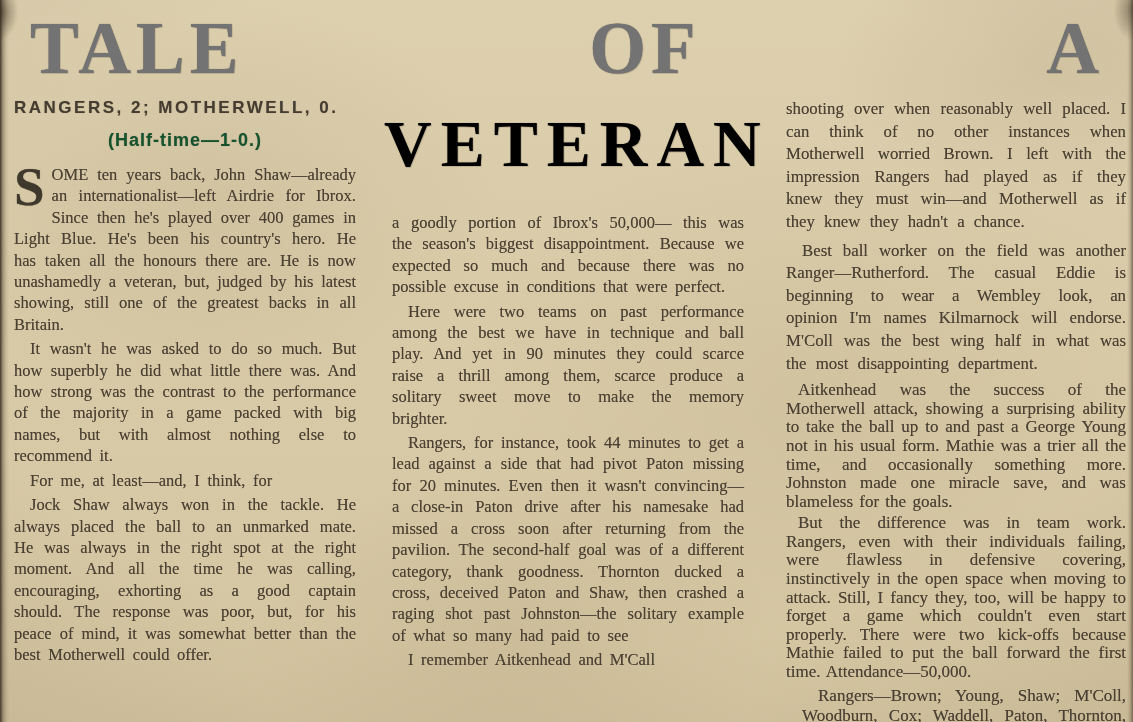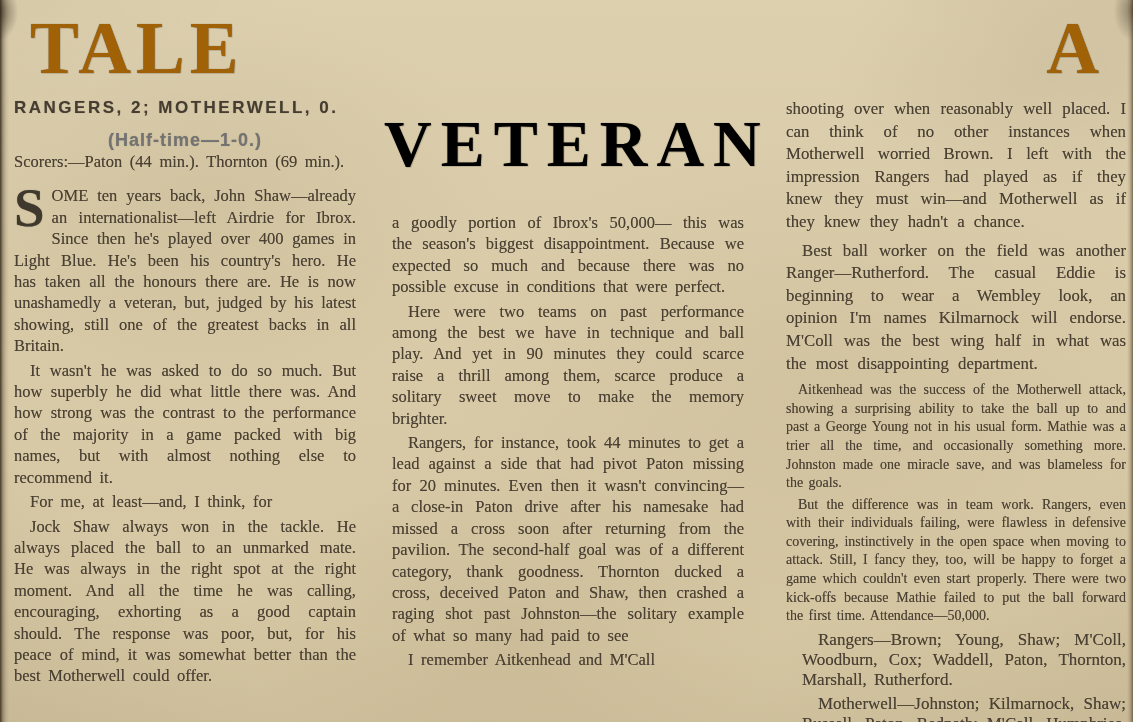--- a/index.html
+++ b/index.html
@@ -23,21 +23,21 @@
     background:radial-gradient(ellipse 26px 40px at 0% 20%,rgba(40,30,18,0.55),transparent 70%);}
   .smudge-tr{right:0;top:0;width:44px;height:70px;
     background:radial-gradient(ellipse 28px 44px at 100% 15%,rgba(40,30,18,0.45),transparent 70%);}
   .vignette{left:0;top:0;width:1133px;height:722px;
     background:radial-gradient(ellipse 90% 80% at 50% 42%,transparent 60%,rgba(100,82,54,0.14) 100%);}
 
   .main-headline{
     position:absolute;left:30px;top:6px;width:1074px;
     display:flex;justify-content:space-between;align-items:center;
     font-family:"Liberation Serif","DejaVu Serif",serif;font-weight:bold;
-    font-size:73px;line-height:86px;letter-spacing:5px;color:#a16207;
+    font-size:73px;line-height:86px;letter-spacing:5px;color:#737373;
     text-shadow:0 0 1px rgba(56,50,42,0.65), 1px 1px 0 rgba(56,50,42,0.12);
     white-space:nowrap;
   }
   .sub-headline{
     position:absolute;left:384px;top:96px;width:368px;
     text-align:center;font-family:"Liberation Serif","DejaVu Serif",serif;font-weight:bold;
     font-size:66px;line-height:96px;letter-spacing:9px;color:#000000;
     text-shadow:0 0 1px rgba(56,50,42,0.6), 1px 1px 0 rgba(56,50,42,0.12);
     white-space:nowrap;
   }
@@ -47,68 +47,68 @@
   .col-mid{left:392px;top:212px;width:352px;}
   .col-right{left:786px;top:98px;width:340px;}
 
   .match-scoreline{
     font-family:"Liberation Sans","DejaVu Sans",sans-serif;font-weight:bold;
     font-size:17px;letter-spacing:2.5px;text-align:left;color:#453d31;
     text-shadow:0 0 1px rgba(70,60,45,0.4);
   }
   .match-halftime{
     font-family:"Liberation Sans","DejaVu Sans",sans-serif;font-weight:bold;
-    font-size:18px;letter-spacing:1px;text-align:center;color:#737373;
+    font-size:18px;letter-spacing:1px;text-align:center;color:#14532d;
     margin-top:12px;text-shadow:0 0 1px rgba(70,60,45,0.4);
   }
   .scorers{font-size:16.5px;line-height:21px;margin-top:15px;word-spacing:4px;}
 
   .body-par{
     font-size:16.5px;line-height:21.4px;word-spacing:3.5px;
     margin:0 0 3px 0;text-indent:16px;
     text-shadow:0 0 0.6px rgba(74,64,51,0.55);
   }
   .no-indent{text-indent:0;}
   .lead-par{text-indent:0;margin-top:13px;}
   .dropcap{
     float:left;font-size:55px;line-height:40px;font-weight:bold;
     margin:3px 7px 0 0;color:#3f382d;text-shadow:0 0 1px rgba(60,52,40,0.5);
   }
   .col-right .body-par{font-size:16.8px;line-height:22.6px;word-spacing:5px;margin-bottom:6px;}
   .small-par{
-    font-size:14px;line-height:18.6px;word-spacing:2px;
+    font-size:17px;line-height:18.6px;word-spacing:2px;
     margin:0 0 3px 0;text-indent:12px;text-align:justify;
     text-shadow:0 0 0.5px rgba(74,64,51,0.55);
   }
   .lineup-par{
     font-size:17px;line-height:20px;word-spacing:3px;
     margin:4px 0 4px 16px;text-indent:16px;text-align:justify;
     text-shadow:0 0 0.6px rgba(74,64,51,0.6);
   }
 </style>
 </head>
 <body>
 
 <div class="artifact edge-left"></div>
 <div class="artifact edge-right"></div>
 <div class="artifact smudge-tl"></div>
 <div class="artifact smudge-tr"></div>
 <div class="artifact vignette"></div>
 
 <div class="main-headline">
   <span>TALE</span>
+  <span>OF</span>
   <span>A</span>
 </div>
 
 <div class="sub-headline">VETERAN</div>
 
 <div class="col col-left">
   <div class="match-scoreline">RANGERS, 2; MOTHERWELL, 0.</div>
   <div class="match-halftime">(Half-time—1-0.)</div>
-  <p class="body-par scorers no-indent">Scorers:—Paton (44 min.). Thornton (69 min.).</p>
   <p class="body-par lead-par">
     <span class="dropcap">S</span><span>OME ten years back, John Shaw—already an internationalist—left Airdrie for Ibrox.  Since then he's played over 400 games in Light Blue. He's been his country's hero.  He has taken all the honours there are.  He is now unashamedly a veteran, but, judged by his latest showing, still one of the greatest backs in all Britain.</span>
   </p>
   <p class="body-par">It wasn't he was asked to do so much.  But how superbly he did what little there was.  And how strong was the contrast to the performance of the majority in a game packed with big names, but with almost nothing else to recommend it.</p>
   <p class="body-par">For me, at least—and, I think, for</p>
   <p class="body-par">Jock Shaw always won in the tackle.  He always placed the ball to an unmarked mate.  He was always in the right spot at the right moment. And all the time he was calling, encouraging, exhorting as a good captain should.  The response was poor, but, for his peace of mind, it was somewhat better than the best Motherwell could offer.</p>
 </div>
 
 <div class="col col-mid">
   <p class="body-par no-indent">a goodly portion of Ibrox's 50,000— this was the season's biggest disappointment.  Because we expected so much and because there was no possible excuse in conditions that were perfect.</p>

